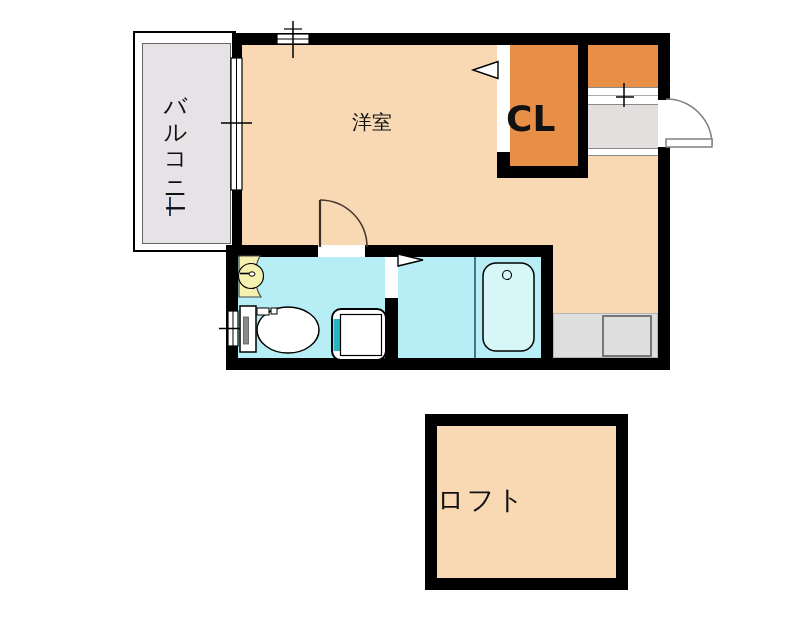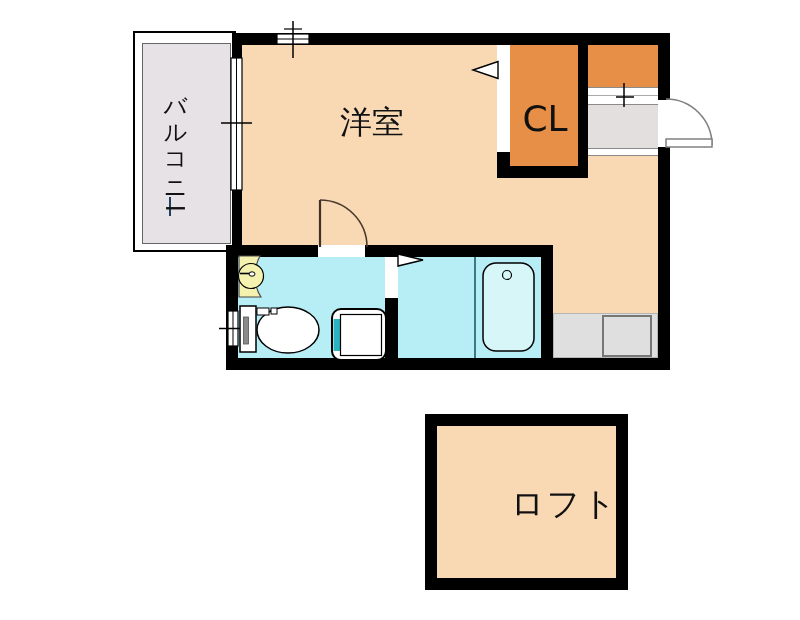--- a/index.html
+++ b/index.html
@@ -112,21 +112,21 @@
     <g>
       <rect x="483" y="263" width="51" height="88" rx="13" fill="#d6f6f8" stroke="#000000" stroke-width="1.5"></rect>
       <circle cx="507" cy="275" r="4.5" fill="none" stroke="#000000" stroke-width="1.2"></circle>
     </g>
 
     <line x1="170" y1="197" x2="170" y2="216" stroke="#1f3f63" stroke-width="2"></line>
   </svg>
 
   <div class="lbl" style="left:161px;top:80px;writing-mode:vertical-rl;font-size:23px;letter-spacing:3px;">バルコニー</div>
 
-  <div class="lbl" style="left:297px;top:106px;width:150px;text-align:center;font-size:32px;line-height:33px;">
+  <div class="lbl" style="left:297px;top:106px;width:150px;text-align:center;font-size:20px;line-height:33px;">
     <div>洋室</div>
   </div>
 
-  <div class="lbl" style="left:506px;top:98px;width:78px;text-align:center;font-size:36px;font-weight:400;">CL</div>
+  <div class="lbl" style="left:506px;top:98px;width:78px;text-align:left;font-size:36px;font-weight:700;">CL</div>
 
-  <div class="lbl" style="left:437px;top:482px;width:181px;text-align:right;font-size:33px;letter-spacing:2px;">ロフト</div>
+  <div class="lbl" style="left:437px;top:482px;width:181px;text-align:left;font-size:27px;letter-spacing:2px;">ロフト</div>
 
 </div>
 
 </body></html>

